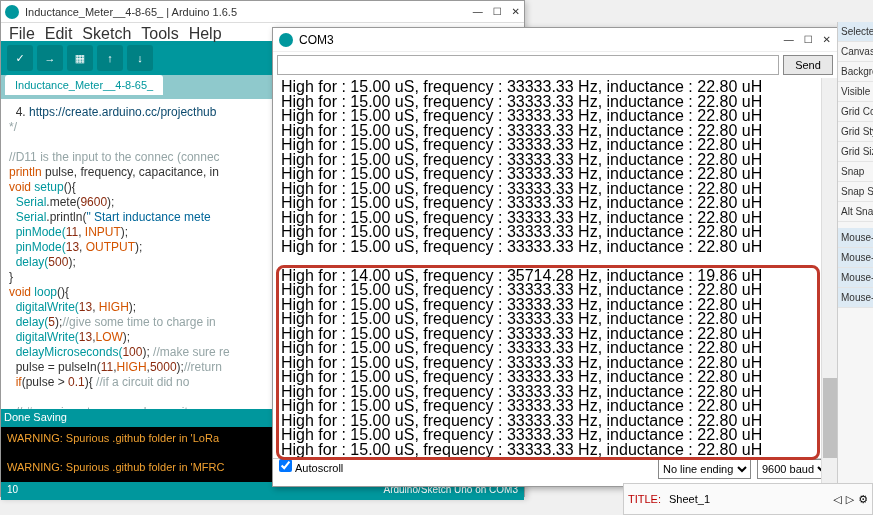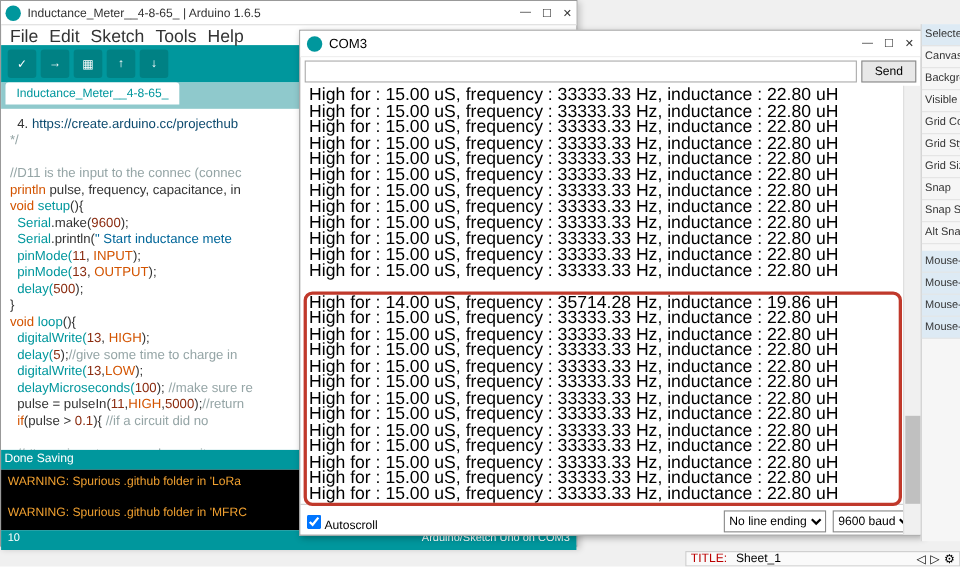--- a/index.html
+++ b/index.html
@@ -30,29 +30,29 @@
 .sm-titlebar{height:24px;background:#fff;display:flex;align-items:center;padding:0 6px;border-bottom:1px solid #eee}
 .sm-titlebar .icon{width:14px;height:14px;background:#00979d;border-radius:50%;margin-right:6px}
 .sm-titlebar .title{flex:1;font-size:12px}
 .sm-input-row{height:26px;display:flex;padding:3px 4px;gap:4px}
 .sm-input{flex:1;border:1px solid #aaa;height:20px;padding:0 4px;font-size:11px}
 .sm-send{width:50px;height:20px;border:1px solid #888;background:#e8e8e8;font-size:11px}
 .sm-output{height:380px;padding:2px 8px;font-family:Liberation Sans, sans-serif;font-size:16px;line-height:14.5px;color:#000;white-space:pre;position:relative;overflow:hidden}
 .sm-scroll{position:absolute;right:0;top:50px;width:16px;height:408px;background:#f0f0f0;border-left:1px solid #ddd}
 .sm-scroll .thumb{width:14px;height:80px;background:#c0c0c0;margin:300px 1px 0}
 .red-box{position:absolute;border:3px solid #c0392b;border-radius:8px;pointer-events:none}
-.sm-footer{height:26px;border-top:1px solid #ccc;display:flex;align-items:flex-end;padding:0 6px;gap:6px;font-size:11px}
+.sm-footer{height:26px;border-top:1px solid #ccc;display:flex;align-items:flex-start;padding:0 6px;gap:6px;font-size:11px}
 .sm-footer input[type=checkbox]{margin-right:3px}
 .sm-footer select{font-size:11px;height:20px;border:1px solid #888;background:#fff}
 .sm-footer .sp{flex:1}
 .right-panel{position:absolute;right:0;top:22px;width:36px;height:470px;background:#f6f6f6;border-left:1px solid #ccc;font-size:10px;color:#333}
 .rp-item{padding:4px 3px;border-bottom:1px solid #e4e4e4;white-space:nowrap;overflow:hidden}
 .rp-item.h{background:#ddeaf4}
 .bell{position:absolute;right:8px;top:36px;font-size:14px;color:#555}
-.bot-right{position:absolute;right:0;bottom:0;width:250px;height:14px;background:#fafafa;border:1px solid #ccc;display:flex;align-items:center;font-size:11px;padding:0 4px;gap:8px}
+.bot-right{position:absolute;right:0;bottom:0;width:250px;height:32px;background:#fafafa;border:1px solid #ccc;display:flex;align-items:center;font-size:11px;padding:0 4px;gap:8px}
 .bot-right .t{color:#b00}
 .arrows{display:flex;gap:4px;margin-left:auto}
 </style>
 </head>
 <body>
 
 <div class="arduino-ide">
   <div class="ide-titlebar">
     <span class="icon"></span>
     <span class="title">Inductance_Meter__4-8-65_ | Arduino 1.6.5</span>
@@ -79,21 +79,21 @@
   </div>
   <div class="tab-bar">
     <div class="tab">Inductance_Meter__4-8-65_</div>
   </div>
   <div class="code-area"><span>  4. </span><a>https://create.arduino.cc/projecthub</a>
 <span class="co">*/</span>
 
 <span class="co">//D11 is the input to the connec (connec</span>
 <span class="ty">println</span><span> pulse, frequency, capacitance, in</span>
 <span class="ty">void</span><span class="kw"> setup</span><span>(){</span>
-<span class="kw">  Serial</span><span>.make(</span><span class="nu">9600</span><span>);</span>
+<span class="kw">  Serial</span><span>.mete(</span><span class="nu">9600</span><span>);</span>
 <span class="kw">  Serial</span><span>.println(</span><span class="st">" Start inductance mete</span>
 <span class="kw">  pinMode(</span><span class="nu">11</span><span>, </span><span class="ty">INPUT</span><span>);</span>
 <span class="kw">  pinMode(</span><span class="nu">13</span><span>, </span><span class="ty">OUTPUT</span><span>);</span>
 <span class="kw">  delay(</span><span class="nu">500</span><span>);</span>
 <span>}</span>
 <span class="ty">void</span><span class="kw"> loop</span><span>(){</span>
 <span class="kw">  digitalWrite(</span><span class="nu">13</span><span>, </span><span class="ty">HIGH</span><span>);</span>
 <span class="kw">  delay(</span><span class="nu">5</span><span>);</span><span class="co">//give some time to charge in</span>
 <span class="kw">  digitalWrite(</span><span class="nu">13</span><span>,</span><span class="ty">LOW</span><span>);</span>
 <span class="kw">  delayMicroseconds(</span><span class="nu">100</span><span>); </span><span class="co">//make sure re</span>

